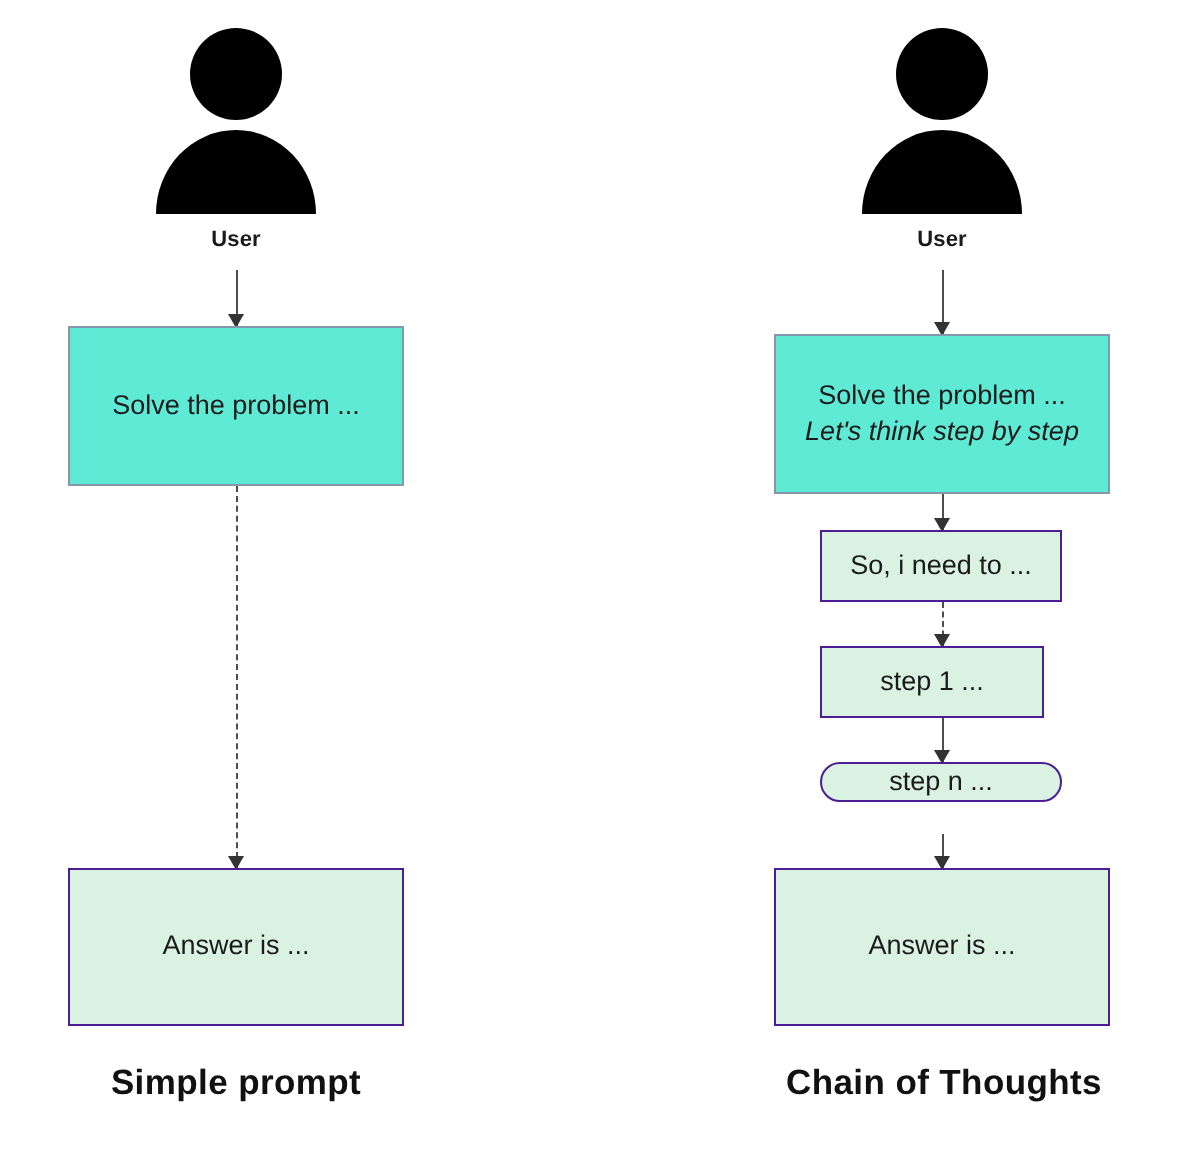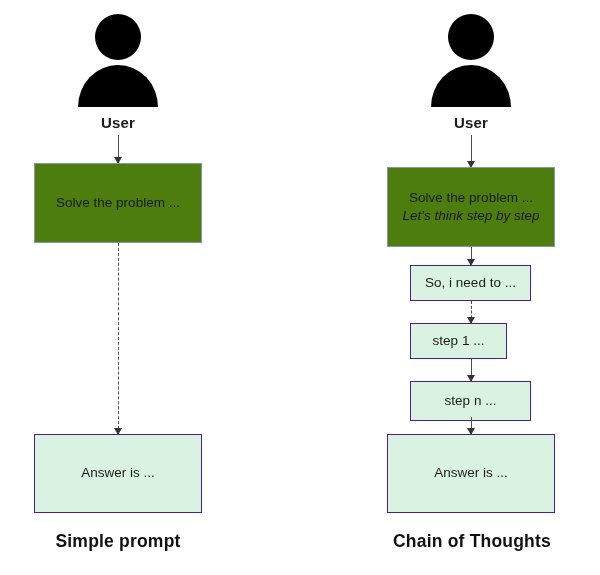--- a/index.html
+++ b/index.html
@@ -49,41 +49,41 @@
     height: 42px;
     background: #000000;
     border-top-left-radius: 40px 42px;
     border-top-right-radius: 40px 42px;
   }
 
   .person-label {
     position: absolute;
     width: 140px;
     text-align: center;
-    font-size: 15px;
+    font-size: 11px;
     font-weight: bold;
     color: #1a1a1a;
     letter-spacing: 0.1px;
   }
 
   
   .node {
     position: absolute;
     box-sizing: border-box;
     display: flex;
     flex-direction: column;
     align-items: center;
     justify-content: center;
     text-align: center;
     font-size: 13.5px;
     line-height: 1.35;
     color: #1b1b1b;
   }
   .node.blue {
-    background: #4d7c0f;
+    background: #5eead4;
     border: 1px solid #8597ad;
   }
   .node.green {
     background: #daf2e2;
     border: 1px solid #4c1d95;
   }
   .node .line2 {
     font-style: italic;
     text-align: right;
   }
@@ -190,30 +190,30 @@
 
     <div class="node green" style="left:110px; top:265px; width:121px; height:36px;">
       <div>So, i need to ...</div>
     </div>
 
     <div class="conn dashed" style="left:171px; top:301px; height:22px;">
       <div class="stem"></div>
       <div class="head"></div>
     </div>
 
-    <div class="node green" style="left:110px; top:323px; width:97px; height:36px;">
+    <div class="node green" style="left:110px; top:323px; width:112px; height:36px;">
       <div>step 1 ...</div>
     </div>
 
     <div class="conn" style="left:171px; top:359px; height:22px;">
       <div class="stem"></div>
       <div class="head"></div>
     </div>
 
-    <div class="node green" style="left:110px; top:381px; width:121px; height:40px;">
+    <div class="node green" style="left:110px; top:381px; width:121px; height:20px;border-radius:12px;">
       <div>step n ...</div>
     </div>
 
     <div class="conn" style="left:171px; top:417px; height:17px;">
       <div class="stem"></div>
       <div class="head"></div>
     </div>
 
     <div class="node green" style="left:87px; top:434px; width:168px; height:79px;">
       <div>Answer is ...</div>

